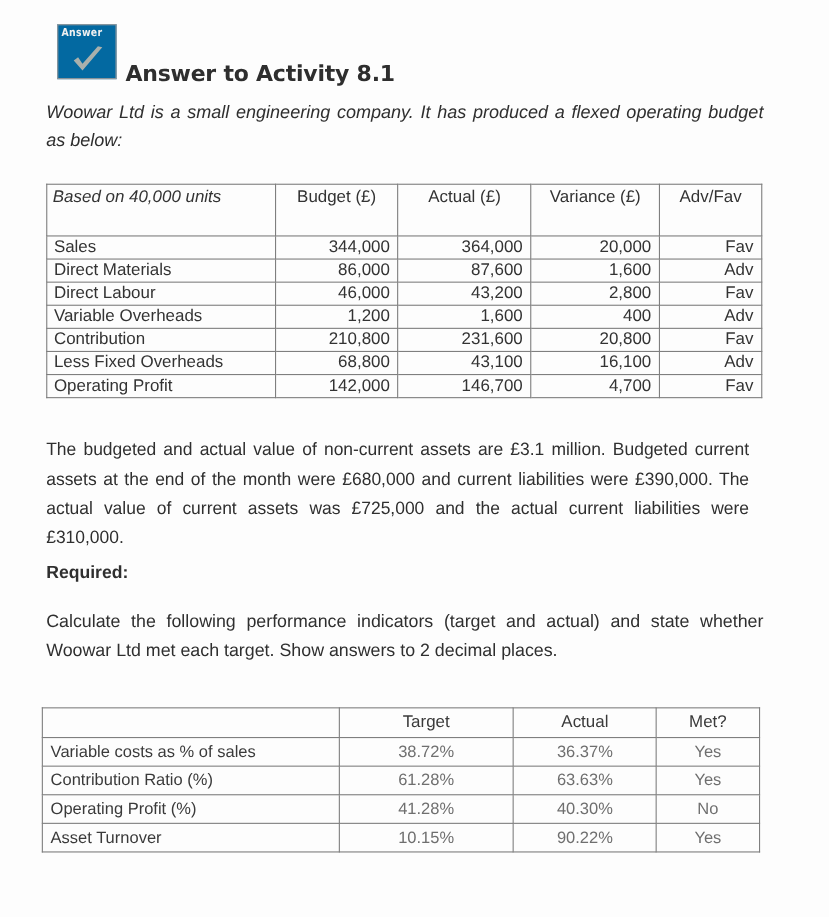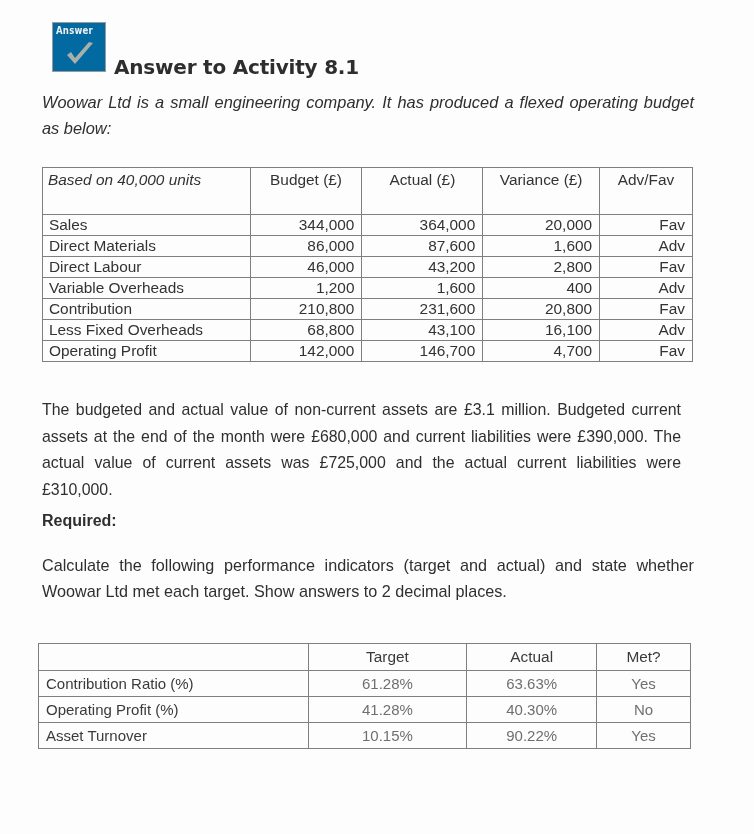--- a/index.html
+++ b/index.html
@@ -141,20 +141,26 @@
   <thead>
     <tr>
       <th></th>
       <th>Target</th>
       <th>Actual</th>
       <th>Met?</th>
     </tr>
   </thead>
   <tbody id="t2body">
       <tr>
+        <td class="label">Variable costs as % of sales</td>
+        <td>38.72%</td>
+        <td>36.37%</td>
+        <td>Yes</td>
+      </tr>
+      <tr>
         <td class="label">Contribution Ratio (%)</td>
         <td>61.28%</td>
         <td>63.63%</td>
         <td>Yes</td>
       </tr>
       <tr>
         <td class="label">Operating Profit (%)</td>
         <td>41.28%</td>
         <td>40.30%</td>
         <td>No</td>

